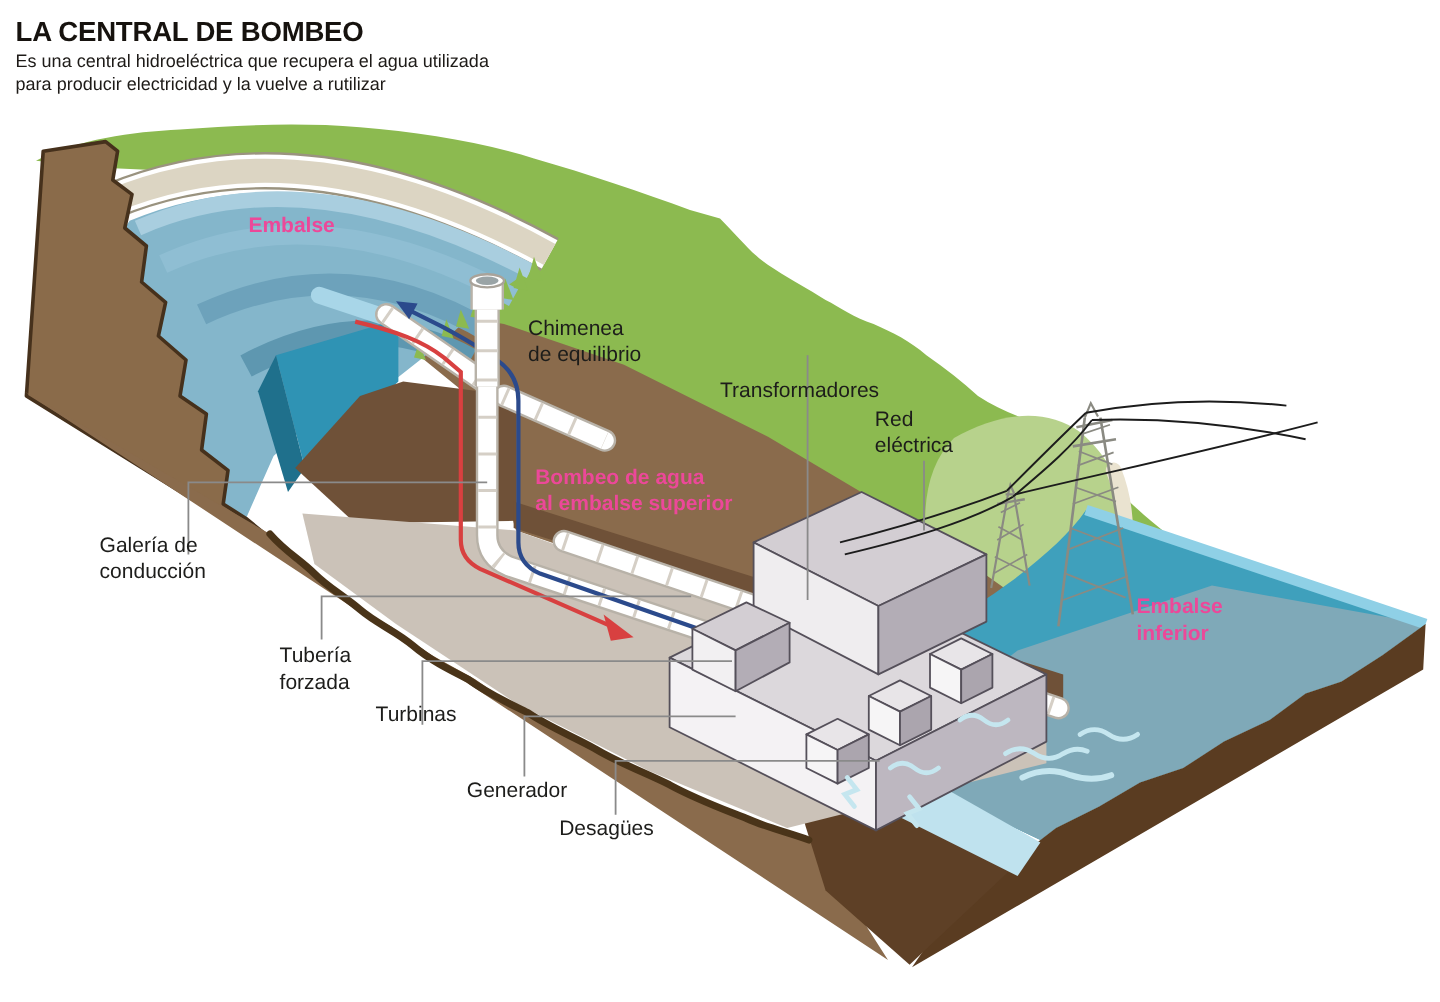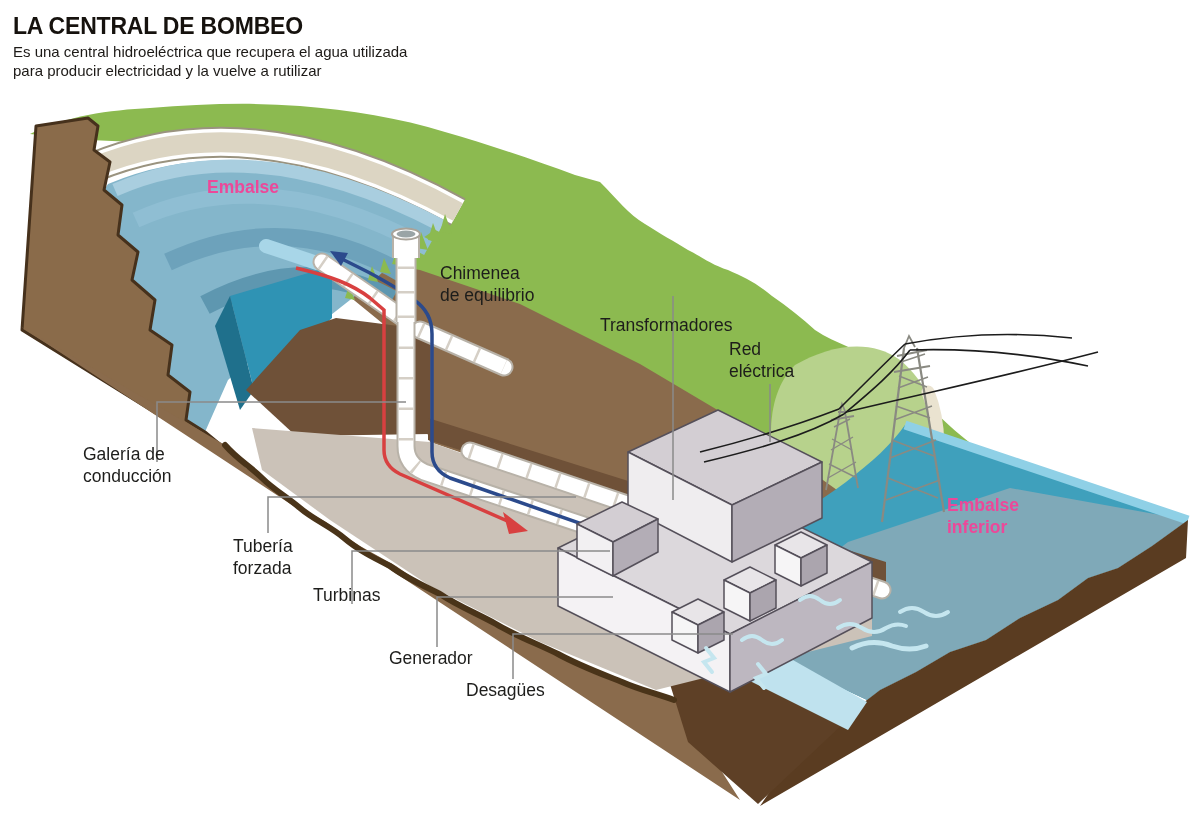--- a/index.html
+++ b/index.html
@@ -201,20 +201,22 @@
   <div class="hdr-title">LA CENTRAL DE BOMBEO</div>
   <div class="hdr-sub">Es una central hidroeléctrica que recupera el agua utilizada
 para producir electricidad y la vuelve a rutilizar</div>
 
   <div class="lbl blue" style="left:207px;top:177px;">Embalse</div>
   <div class="lbl" style="left:440px;top:221px;margin-top:42px;">Chimenea
 de equilibrio</div>
   <div class="lbl" style="left:600px;top:269px;margin-top:46px;">Transformadores</div>
   <div class="lbl bold" style="left:729px;top:339px;">Red
 eléctrica</div>
+  <div class="lbl blue" style="left:446px;top:387px;">Bombeo de agua
+al embalse superior</div>
   <div class="lbl" style="left:83px;top:444px;">Galería de
 conducción</div>
   <div class="lbl" style="left:233px;top:536px;">Tubería
 forzada</div>
   <div class="lbl" style="left:313px;top:585px;">Turbinas</div>
   <div class="lbl" style="left:389px;top:648px;">Generador</div>
   <div class="lbl" style="left:466px;top:680px;">Desagües</div>
   <div class="lbl blue" style="left:947px;top:495px;">Embalse
 inferior</div>
 </div>

